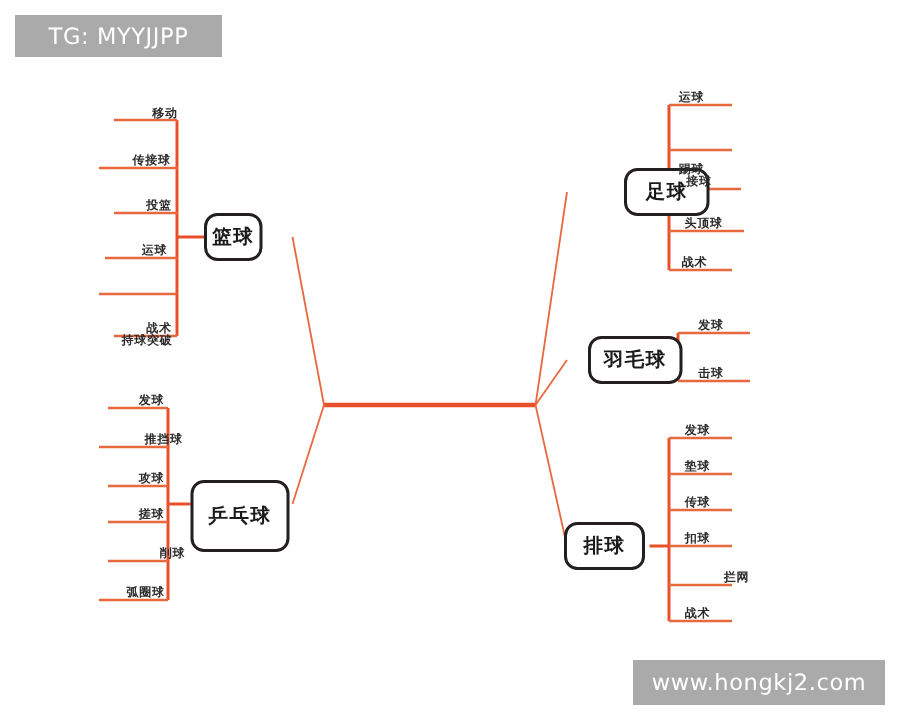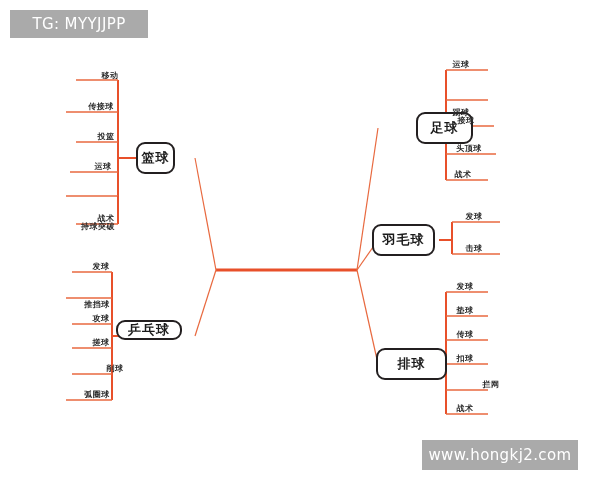--- a/index.html
+++ b/index.html
@@ -72,21 +72,21 @@
   #watermark-top {
     left: 10px;
     top: 10px;
     width: 138px;
     height: 28px;
     font-size: 15px;
   }
   #watermark-bottom {
     left: 422px;
     top: 440px;
-    width: 156px;
+    width: 168px;
     height: 30px;
     font-size: 15px;
   }
 </style>
 </head>
 <body>
 
 <div id="mindmap-root">
 
   <svg class="svg-layer" viewBox="0 0 600 480">
@@ -140,45 +140,45 @@
     <line x1="446" y1="364" x2="488" y2="364" stroke="#e8693f" stroke-width="1.6"></line>
     <line x1="446" y1="390" x2="488" y2="390" stroke="#e8693f" stroke-width="1.6"></line>
     <line x1="446" y1="414" x2="488" y2="414" stroke="#e8693f" stroke-width="1.6"></line>
   </svg>
 
 
   <div class="node-box" style="left:136px; top:142px; width:39px; height:32px;">
     <span>篮球</span>
   </div>
 
-  <div class="node-box" style="left:116px; top:320px; width:66px; height:20px;">
+  <div class="node-box" style="left:127px; top:320px; width:66px; height:48px;">
     <span>乒乓球</span>
   </div>
 
   <div class="node-box" style="left:376px; top:112px; width:57px; height:32px;margin-left:40px;">
     <span>足球</span>
   </div>
 
-  <div class="node-box" style="left:372px; top:224px; width:63px; height:32px;">
+  <div class="node-box" style="left:392px; top:224px; width:63px; height:32px;">
     <span>羽毛球</span>
   </div>
 
-  <div class="node-box" style="left:376px; top:348px; width:71px; height:32px;">
+  <div class="node-box" style="left:376px; top:348px; width:54px; height:32px;">
     <span>排球</span>
   </div>
 
   <div class="leaf-label" style="left:110px; top:70px;">移动</div>
   <div class="leaf-label" style="left:101px; top:101px;">传接球</div>
   <div class="leaf-label" style="left:106px; top:131px;">投篮</div>
   <div class="leaf-label" style="left:103px; top:161px;">运球</div>
   <div class="leaf-label" style="left:98px; top:185px;margin-top:36px;">持球突破</div>
   <div class="leaf-label" style="left:106px; top:213px;">战术</div>
 
   <div class="leaf-label" style="left:101px; top:261px;">发球</div>
-  <div class="leaf-label" style="left:97px; top:287px;margin-top:12px;">推挡球</div>
+  <div class="leaf-label" style="left:109px; top:287px;">推挡球</div>
   <div class="leaf-label" style="left:101px; top:313px;">攻球</div>
   <div class="leaf-label" style="left:101px; top:337px;">搓球</div>
   <div class="leaf-label" style="left:101px; top:363px;padding-left:28px;">削球</div>
   <div class="leaf-label" style="left:97px; top:389px;">弧圈球</div>
 
   <div class="leaf-label" style="left:461px; top:59px;">运球</div>
   <div class="leaf-label" style="left:461px; top:107px;">踢球</div>
   <div class="leaf-label" style="left:466px; top:115px;">接球</div>
   <div class="leaf-label" style="left:469px; top:143px;">头顶球</div>
   <div class="leaf-label" style="left:463px; top:169px;">战术</div>

